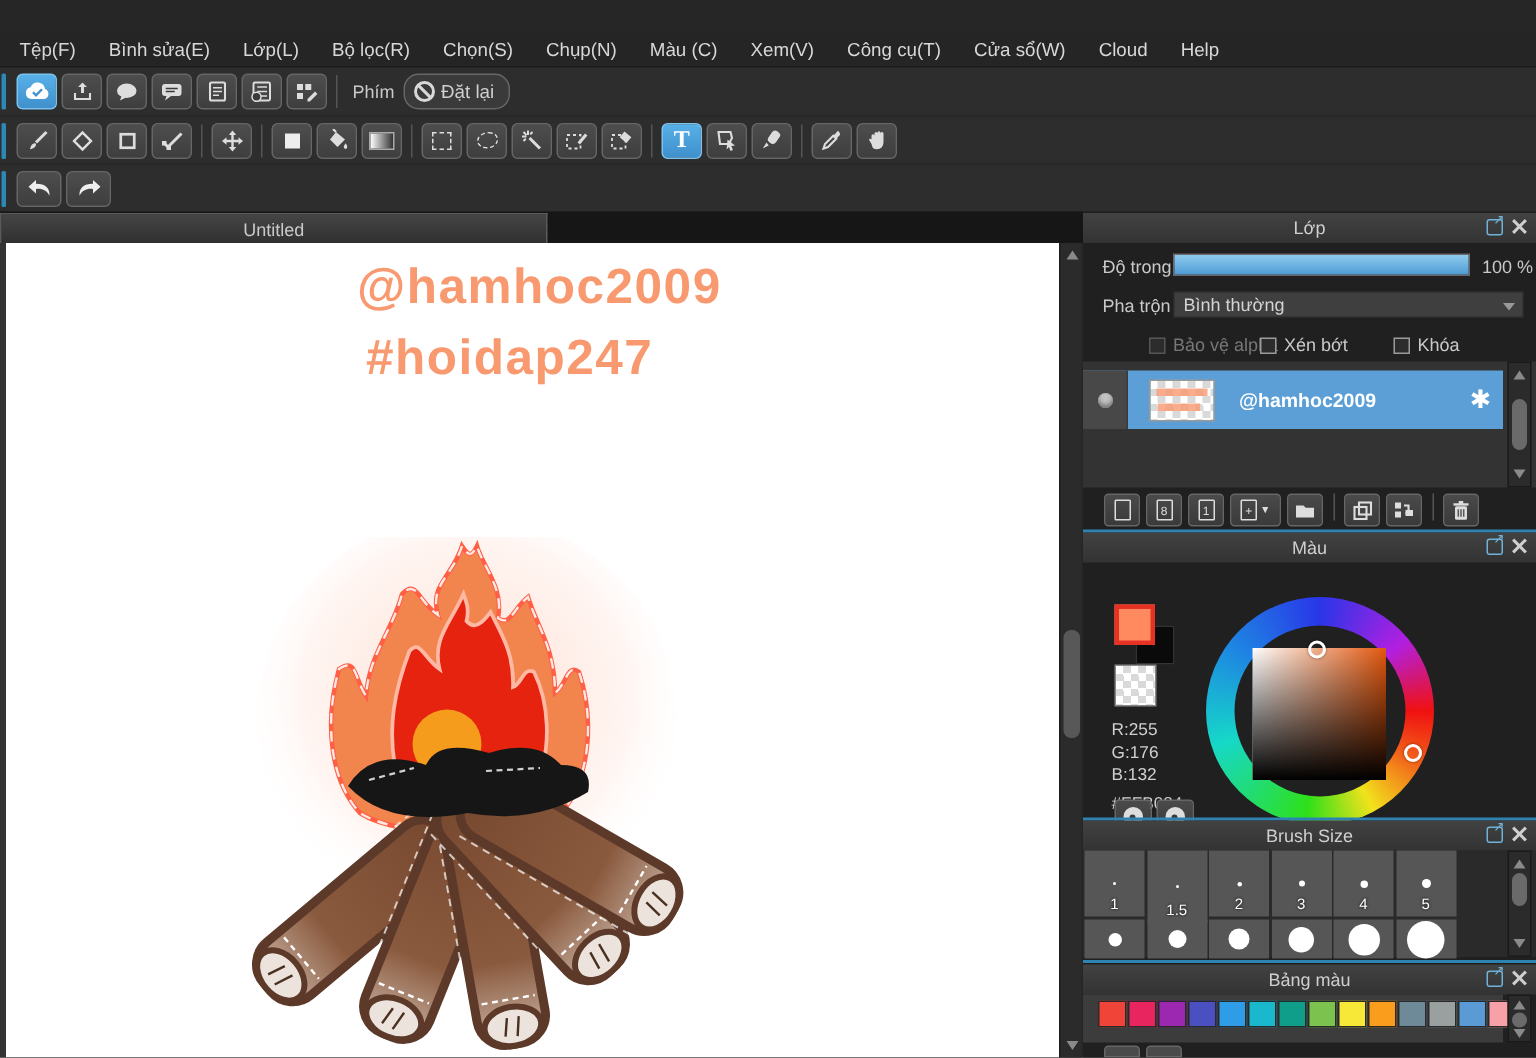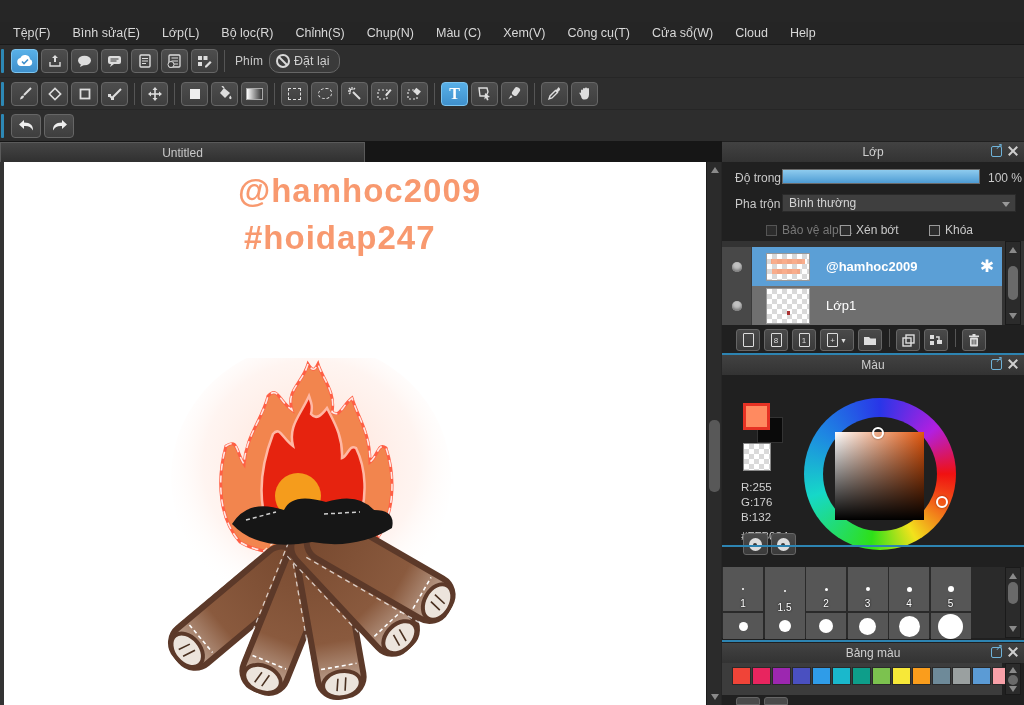--- a/index.html
+++ b/index.html
@@ -138,21 +138,21 @@
 
 <div id="app">
 
 
   <div id="menubar" class="abs">
 
   <span>Tệp(F)</span>
       <span>Bình sửa(E)</span>
       <span>Lớp(L)</span>
       <span>Bộ lọc(R)</span>
-      <span>Chỉnh(S)</span>
+      <span>Chọn(S)</span>
       <span>Chụp(N)</span>
       <span>Màu (C)</span>
       <span>Xem(V)</span>
       <span>Công cụ(T)</span>
       <span>Cửa sổ(W)</span>
       <span>Cloud</span>
       <span>Help</span>
     </div>
 
   <div id="qbar" class="bar abs">
@@ -430,29 +430,20 @@
       <div class="eyecol">
           <div class="eyedot"></div>
         </div>
       <div class="lthumb checker" style="height:28px">
         <div style="position:absolute;left:4px;top:5px;width:34px;height:5px;background:#f8996f;opacity:.8"></div>
         <div style="position:absolute;left:5px;top:15px;width:28px;height:5px;background:#f8996f;opacity:.8"></div>
       </div>
       <div class="lname">@hamhoc2009</div>
       <div class="gear">✱</div>
     </div>
-    <div class="lrow" id="lrow1">
-      <div class="eyecol">
-          <div class="eyedot"></div>
-        </div>
-      <div class="lthumb checker" style="height:36px">
-        <div style="position:absolute;left:20px;top:22px;width:3px;height:4px;background:#a33"></div>
-      </div>
-      <div class="lname">Lớp1</div>
-    </div>
     <div class="scrl" style="left:283px;top:100px;height:84px">
       <div class="sarrow up" style="left:3px"></div>
       <div class="thumb" style="top:24px;height:34px"></div>
       <div class="sarrow down" style="left:3px"></div>
     </div>
 
     <div class="abs" style="left:14px;top:188px;display:flex">
       <div class="lbtn">
           <span class="pageic"></span>
         </div>
@@ -521,20 +512,25 @@
       <div class="palbtn" style="left:21px">
           <span class="paldisc"></span>
         </div>
       <div class="palbtn" style="left:49px">
         <span class="paldisc"></span>
       </div>
     </div>
 
     <div class="bluesep" style="top:404px"></div>
 
+    <div class="phead" style="top:406px">
+      <span>Brush Size</span>
+      <i class="popout"></i>
+      <i class="pclose"></i>
+    </div>
     <div class="abs" style="left:0;top:426px;width:302px;height:71px;background:#2a2a2a">
       <div id="brush-row1">
 
           <div class="bcell brow1" style="height: 44px; top: 0px; left: 1px;">
             <span class="dot" style="width: 2px; height: 2px;"></span>
             <span class="blabel">1</span>
           </div>
 
           <div class="bcell brow1" style="height: 48px; top: 0px; left: 42.5px;">
             <span class="dot" style="width: 2px; height: 2px;"></span>

